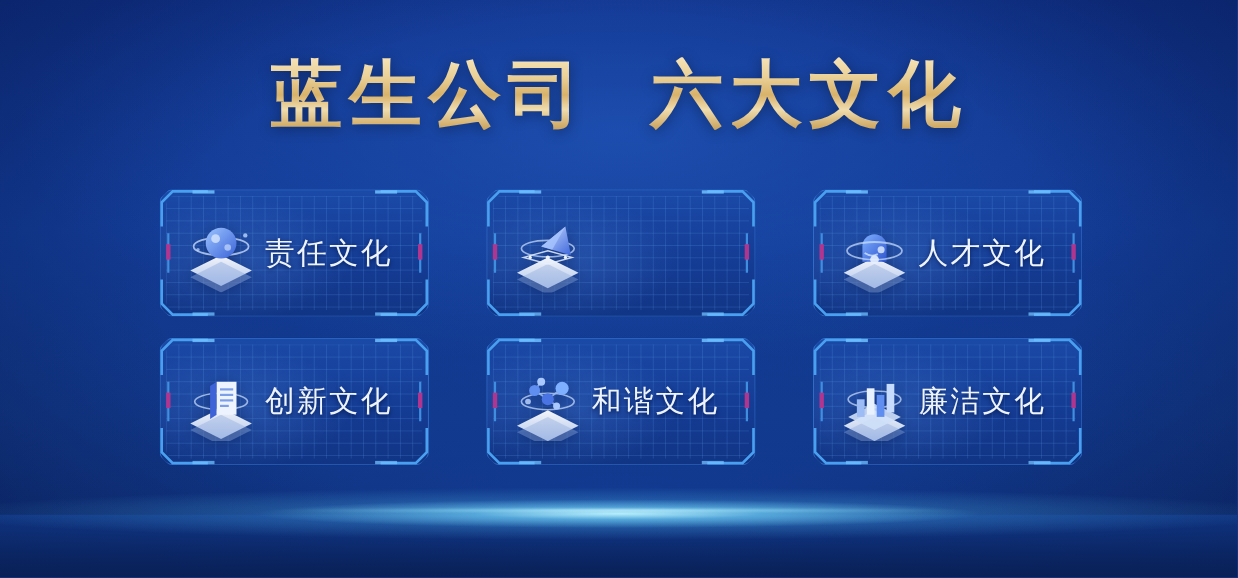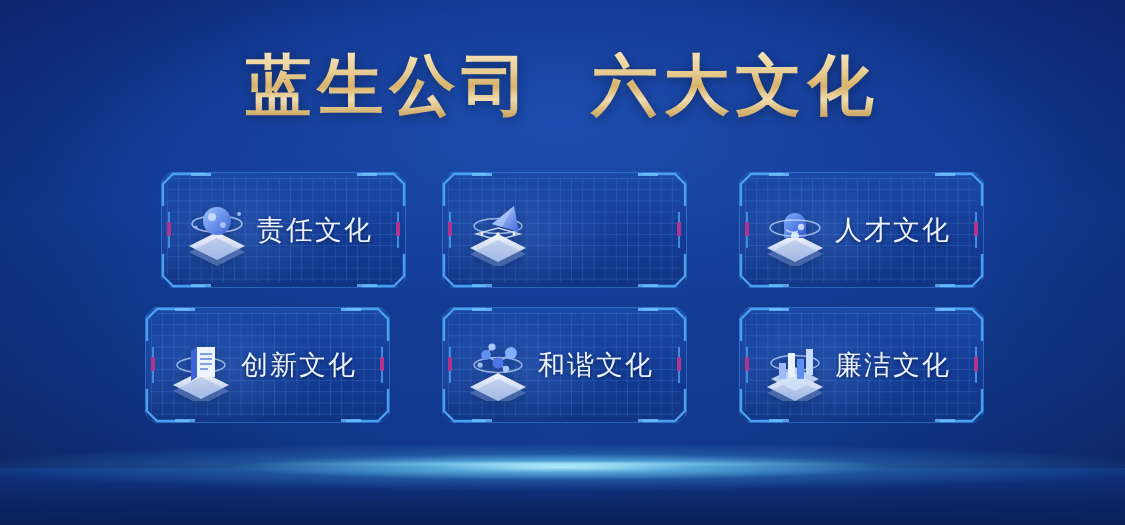--- a/index.html
+++ b/index.html
@@ -108,21 +108,21 @@
 <div id="stage">
 
   <div id="vignette"></div>
 
   <div id="title-wrap">
     <div id="title">蓝生公司  六大文化</div>
   </div>
 
   <div id="cards">
 
-    <div class="card" style="left:16px;top:0px;">
+    <div class="card" style="left:0px;top:0px;">
       <div class="frame">
         <div class="grid"></div>
         <div class="glow"></div>
       </div>
       <div class="bracket">
         <svg width="245" height="116" viewBox="0 0 245 116">
           <path d="M2 34 L2 12 L12 2 L44 2" fill="none" stroke="#49a0f0" stroke-width="2.4"></path>
           <path d="M201 2 L233 2 L243 12 L243 34" fill="none" stroke="#49a0f0" stroke-width="2.4"></path>
           <path d="M2 82 L2 104 L12 114 L44 114" fill="none" stroke="#49a0f0" stroke-width="2.4"></path>
           <path d="M201 114 L233 114 L243 104 L243 82" fill="none" stroke="#49a0f0" stroke-width="2.4"></path>

